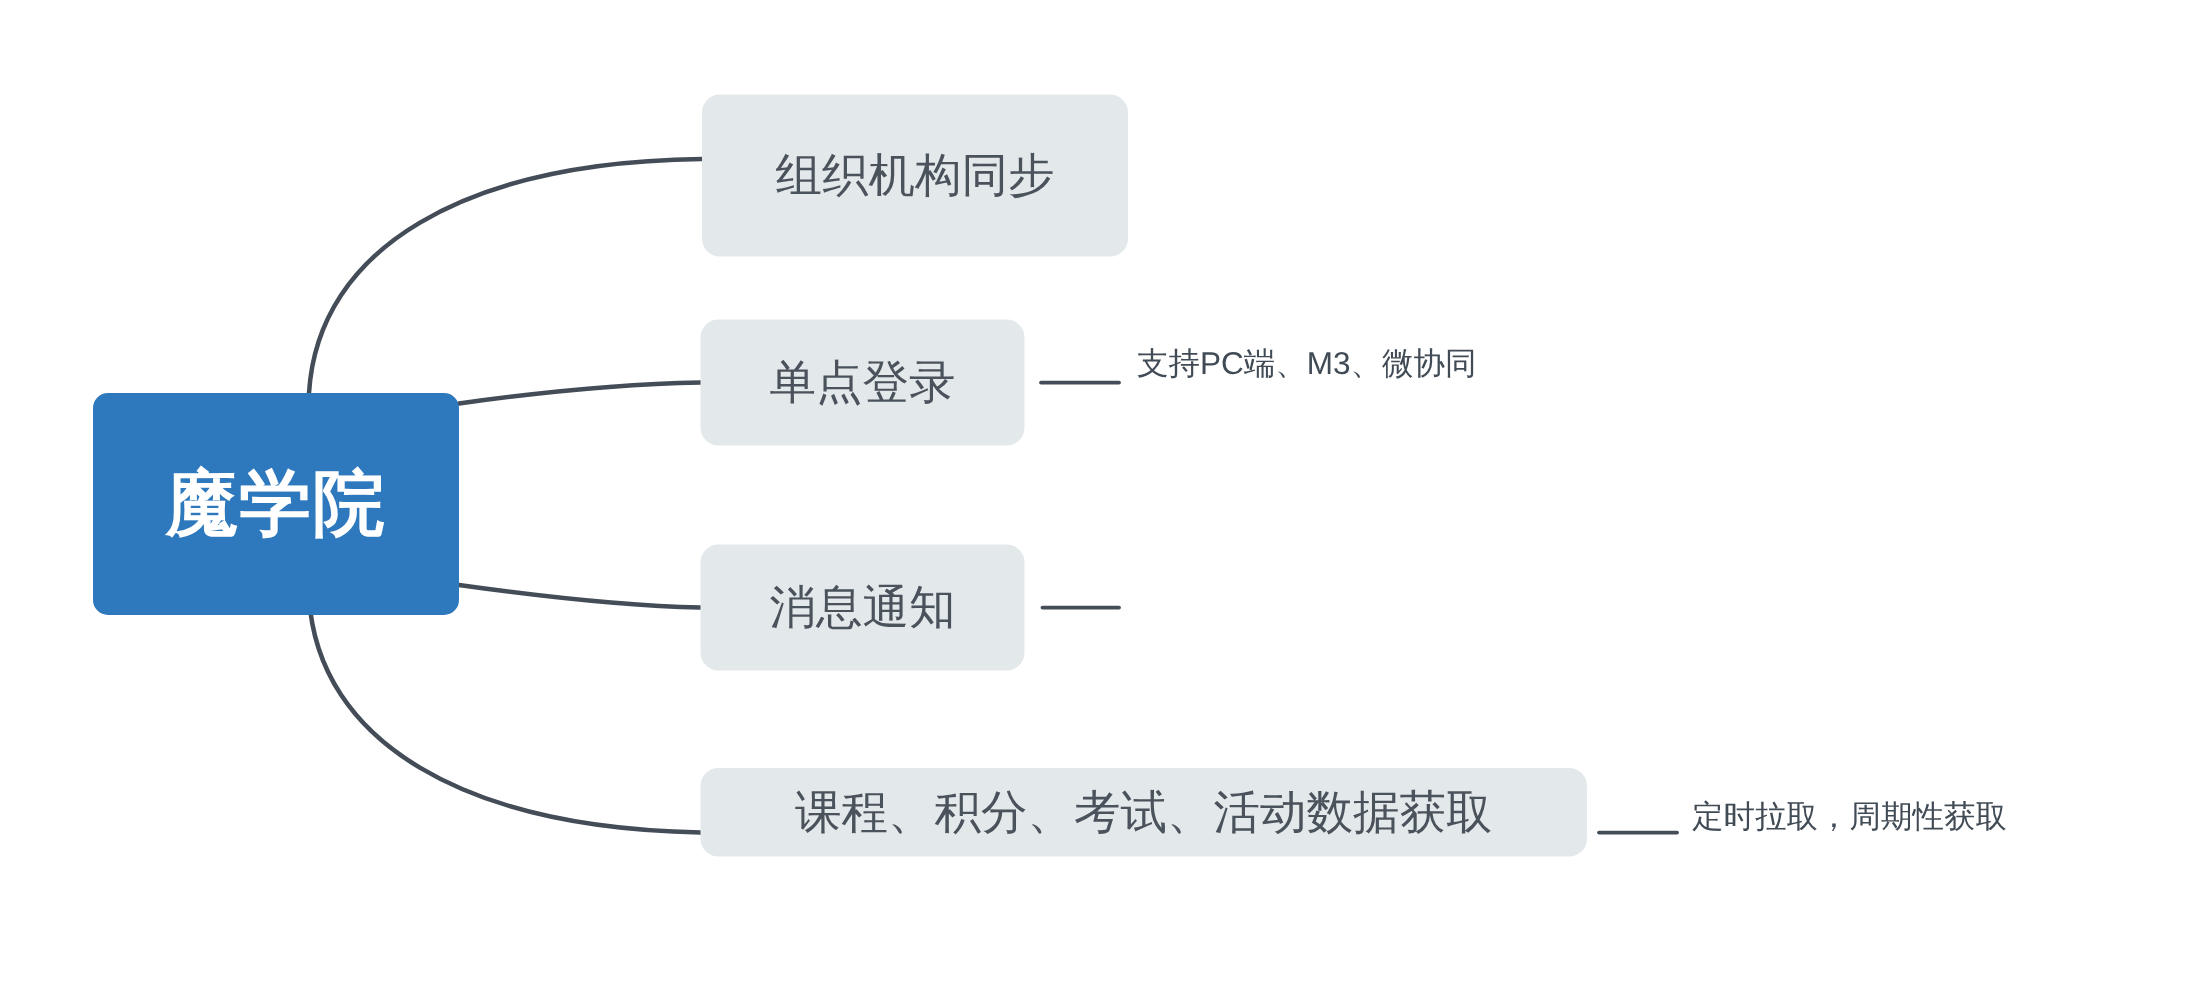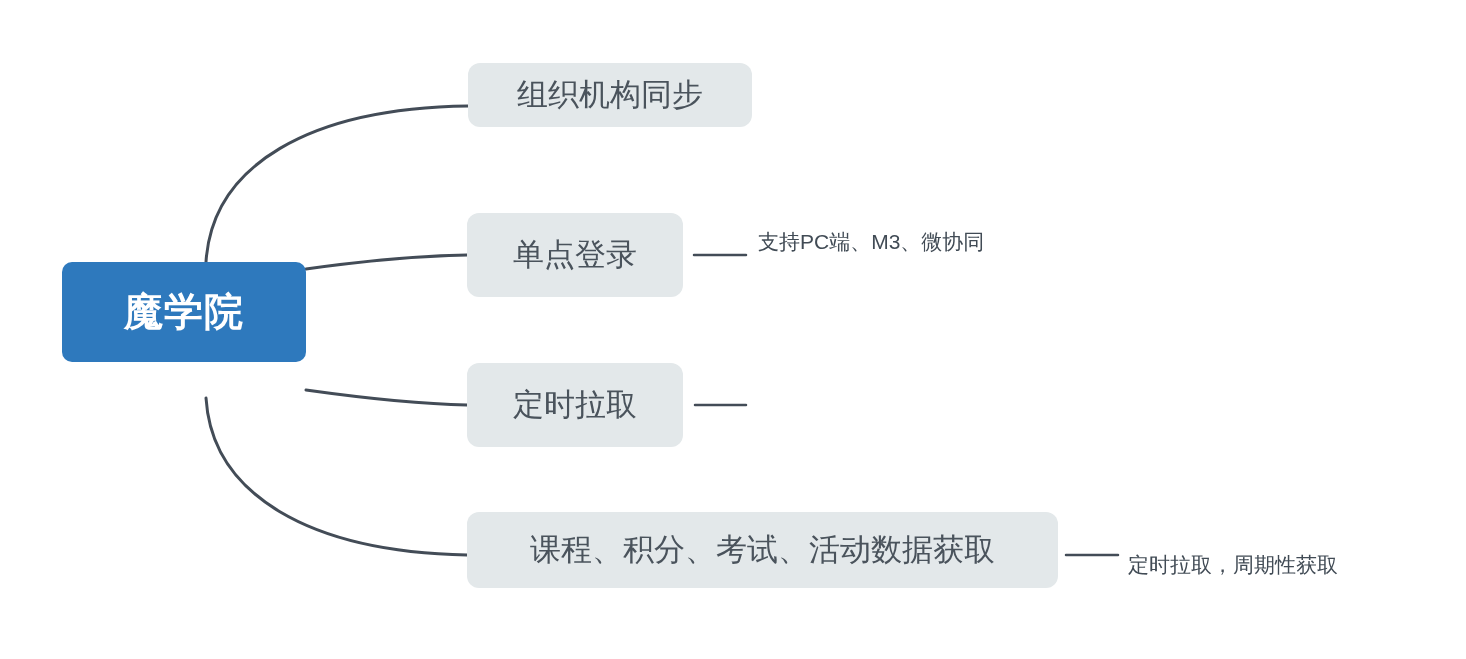--- a/index.html
+++ b/index.html
@@ -24,45 +24,45 @@
   .node {
     position: absolute;
     display: flex;
     align-items: center;
     justify-content: center;
     white-space: nowrap;
     cursor: default;
   }
   .root-node {
     left: 62px; top: 262px;
-    width: 244px; height: 100px;
+    width: 244px; height: 148px;
     border-radius: 10px;
-    font-size: 39px;
+    font-size: 48px;
     font-weight: bold;
     letter-spacing: 1px;
   }
   .branch-node {
     border-radius: 12px;
     font-size: 31px;
   }
-  .branch-1 { left: 468px; top: 63px;  width: 284px; height: 64px; }
+  .branch-1 { left: 468px; top: 63px;  width: 284px; height: 108px; }
   .branch-2 { left: 467px; top: 213px; width: 216px; height: 84px; }
   .branch-3 { left: 467px; top: 363px; width: 216px; height: 84px; }
-  .branch-4 { left: 467px; top: 512px; width: 591px; height: 76px; }
+  .branch-4 { left: 467px; top: 512px; width: 591px; height: 59px; }
   .child-note {
     position: absolute;
     display: flex;
     align-items: center;
     height: 28px;
     font-size: 21px;
     white-space: nowrap;
   }
   .child-1 { left: 758px;  top: 228px; }
   .child-2 { left: 758px;  top: 391px; }
-  .child-3 { left: 1128px; top: 551px; text-align: center; }
+  .child-3 { left: 1128px; top: 530px; text-align: center; }
 </style>
 </head>
 <body>
 
 <div class="canvas" style="background: rgb(255, 255, 255);">
 
   <svg class="connectors" viewBox="0 0 1466 659" xmlns="http://www.w3.org/2000/svg">
     <path d="M206,262 C212,165 310,108 468,106" fill="none" stroke-width="3" stroke-linecap="round" stroke="#434c57"></path>
     <path d="M306,269 C356,262 415,256 467,255" fill="none" stroke-width="3" stroke-linecap="round" stroke="#434c57"></path>
     <path d="M306,390 C356,397 415,404 467,405" fill="none" stroke-width="3" stroke-linecap="round" stroke="#434c57"></path>
@@ -78,21 +78,21 @@
 
   <div class="node branch-node branch-1" style="background: rgb(227, 232, 234); color: rgb(74, 83, 92);">
     <span>组织机构同步</span>
   </div>
 
   <div class="node branch-node branch-2" style="background: rgb(227, 232, 234); color: rgb(74, 83, 92);">
     <span>单点登录</span>
   </div>
 
   <div class="node branch-node branch-3" style="background: rgb(227, 232, 234); color: rgb(74, 83, 92);">
-    <span>定时拉取</span>
+    <span>消息通知</span>
   </div>
 
   <div class="node branch-node branch-4" style="background: rgb(227, 232, 234); color: rgb(74, 83, 92);">
     <span>课程、积分、考试、活动数据获取</span>
   </div>
 
   <div class="child-note child-1" style="color: rgb(65, 75, 85);">
     <span>支持PC端、M3、微协同</span>
   </div>
 

